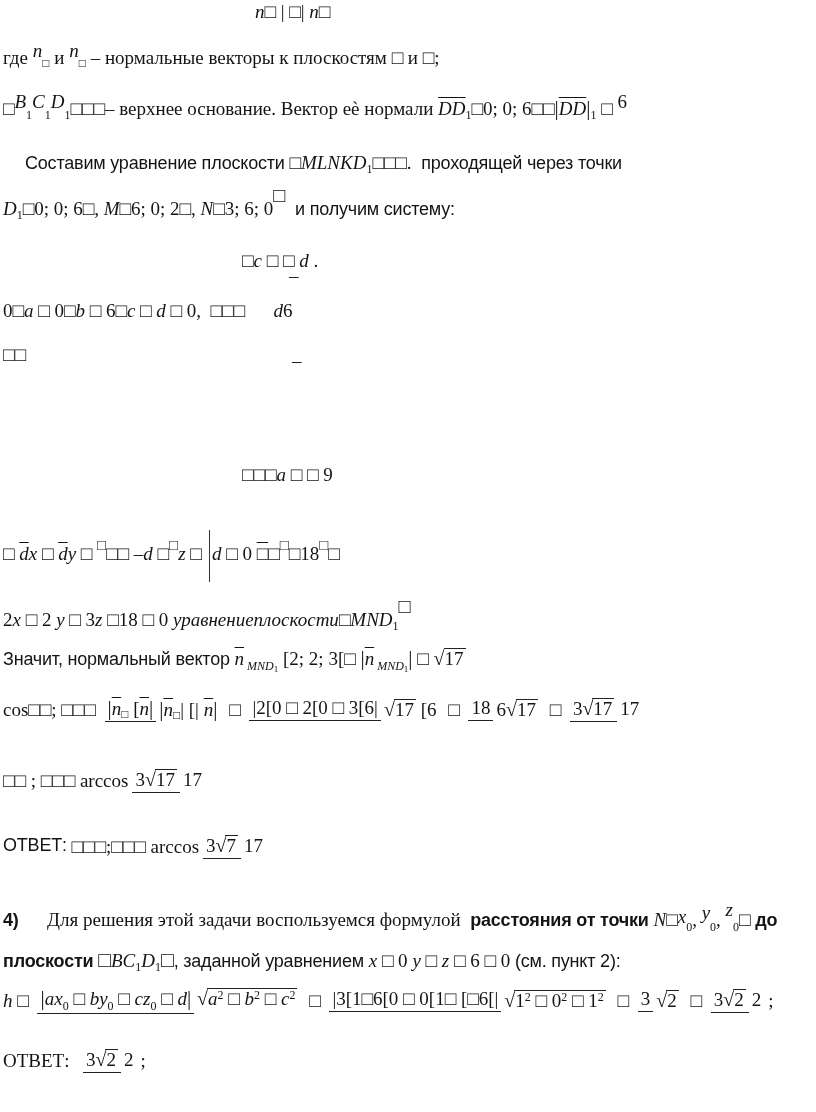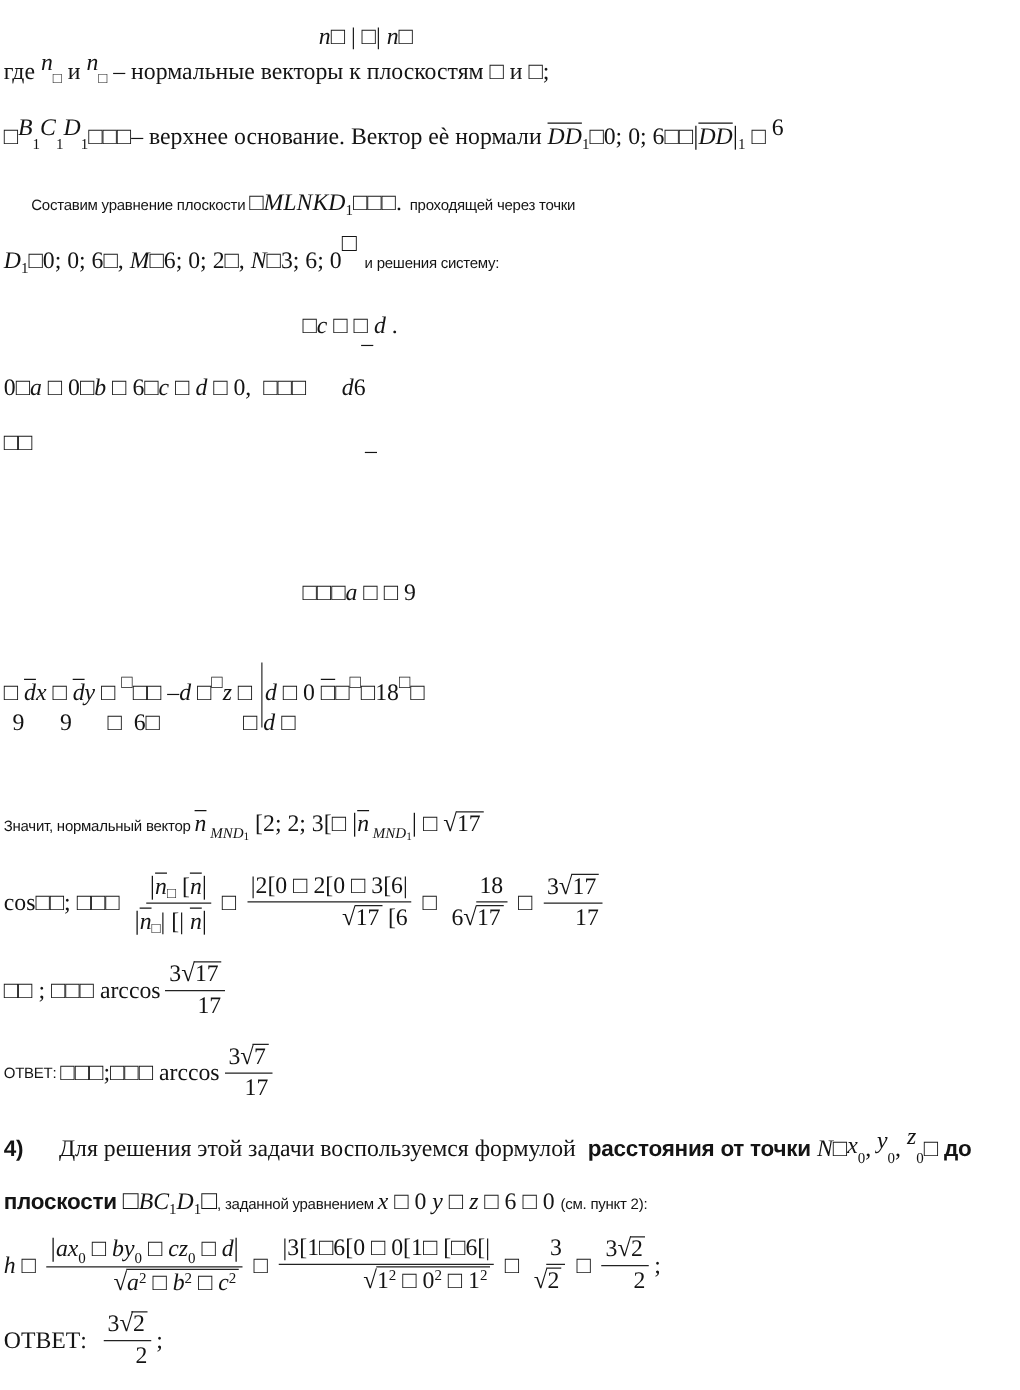--- a/index.html
+++ b/index.html
@@ -9,45 +9,45 @@
     font-family:"Liberation Serif", serif;
     font-size:19px;
   }
   .page{position:absolute;inset:0;}
   .line{position:absolute;white-space:pre;line-height:1.22;}
   .flexline{display:flex;align-items:center;}
   .sg{display:inline;}
   .r{font-style:normal;}
   .i{font-style:italic;}
   .ov{text-decoration:overline;}
-  .sans{font-family:"Liberation Sans", sans-serif;font-size:12px;letter-spacing:-0.2px;}
+  .sans{font-family:"Liberation Sans", sans-serif;font-size:18px;letter-spacing:-0.2px;}
   .sansb{font-family:"Liberation Sans", sans-serif;font-size:18px;letter-spacing:-0.2px;font-weight:bold;}
   .rn{position:relative;top:-7px;}
   .ss{font-size:12px;vertical-align:-4px;}
   .msub{font-size:12px;font-style:italic;vertical-align:-5px;}
   .mss{font-size:9px;vertical-align:-7px;}
   .lb{font-size:12px;vertical-align:-3px;}
   .s0{font-size:12px;vertical-align:-5px;}
   .sp2{font-size:12px;vertical-align:6px;}
   .x1{position:relative;top:-3px;}
   .x2{position:relative;top:-7px;}
   .x3{position:relative;top:-10px;}
   .tb{font-size:21px;}
   .supb{font-size:15px;position:relative;top:-10px;}
   .bsup{font-size:20px;position:relative;top:-13px;}
   .bb{font-size:21px;}
   .vbar{display:inline-block;width:1.4px;height:52px;background:#333;vertical-align:-22px;margin:0 2px;}
-  .fr{display:inline-flex;flex-direction:column;align-items:flex-end;margin:0 4px;text-align:center;line-height:1.2;white-space:pre;}
+  .fr{display:inline-flex;flex-direction:row;align-items:flex-start;margin:0 4px;text-align:center;line-height:1.2;white-space:pre;}
   .fr .n{border-bottom:1.3px solid #222;padding:0 3px;}
   .fr .d{padding:1px 3px 0 3px;}
   .rad{white-space:nowrap;display:inline;}
   .rad .rsign{font-size:1.05em;}
   .rad .rbar{border-top:1.3px solid #222;display:inline-block;line-height:1.05;padding:0 2px 0 1px;margin-left:-1px;}
 
-  #l01{left:255px;top:18px;text-align:right;}
+  #l01{left:255px;top:0;text-align:right;}
   #l02{left:3px;top:46px;text-align:right;}
   #l03{left:3px;top:96px;}
   #l04{left:25px;top:151px;}
   #l05{left:3px;top:196px;}
   #l06{left:242px;top:249px;text-align:right;}
   #d1{left:289px;top:264px;}
   #l07{left:3px;top:299px;}
   #l08{left:3px;top:343px;}
   #d2{left:292px;top:349px;}
   #l09{left:3px;top:386px;}
@@ -66,29 +66,29 @@
   #l21{left:3px;top:1048px;}
 </style>
 </head>
 <body>
 
 <div class="page">
   <div class="line" id="l01"><span class="sg i">n</span><span class="sg r">□ | □| </span><span class="sg i">n</span><span class="sg r">□</span></div>
   <div class="line" id="l02"><span class="sg r">где </span><span class="sg i rn">n</span><span class="sg lb">□</span><span class="sg r"> и </span><span class="sg i rn">n</span><span class="sg lb">□</span><span class="sg r"> – нормальные векторы к плоскостям □ и □;</span></div>
   <div class="line" id="l03"><span class="sg r">□</span><span class="sg i rn">B</span><span class="sg ss">1</span><span class="sg i rn">C</span><span class="sg ss">1</span><span class="sg i rn">D</span><span class="sg ss">1</span><span class="sg r">□□□– верхнее основание. Вектор еѐ нормали </span><span class="sg i ov">DD</span><span class="sg ss">1</span><span class="sg r">□0; 0; 6□□</span><span class="sg tb">|</span><span class="sg i ov">DD</span><span class="sg tb">|</span><span class="sg ss">1</span><span class="sg r"> □ </span><span class="sg rn">6</span></div>
   <div class="line" id="l04"><span class="sg sans">Составим уравнение плоскости </span><span class="sg r">□</span><span class="sg i">MLNKD</span><span class="sg ss">1</span><span class="sg r">□□□.</span><span class="sg sans">  проходящей через точки</span></div>
-  <div class="line" id="l05"><span class="sg i">D</span><span class="sg ss">1</span><span class="sg r">□0; 0; 6□, </span><span class="sg i">M</span><span class="sg r">□6; 0; 2□, </span><span class="sg i">N</span><span class="sg r">□3; 6; 0</span><span class="sg bsup">□</span><span class="sg sans">  и решения систему:</span></div>
+  <div class="line" id="l05"><span class="sg i">D</span><span class="sg ss">1</span><span class="sg r">□0; 0; 6□, </span><span class="sg i">M</span><span class="sg r">□6; 0; 2□, </span><span class="sg i">N</span><span class="sg r">□3; 6; 0</span><span class="sg bsup">□</span><span class="sg sans">  и получим систему:</span></div>
   <div class="line" id="l06"><span class="sg r">□</span><span class="sg i">c</span><span class="sg r"> □ □ </span><span class="sg i">d</span><span class="sg r"> .</span></div>
   <div class="line" id="d1"><span class="sg r">–</span></div>
   <div class="line" id="l07"><span class="sg r">0□</span><span class="sg i">a</span><span class="sg r"> □ 0□</span><span class="sg i">b</span><span class="sg r"> □ 6□</span><span class="sg i">c</span><span class="sg r"> □ </span><span class="sg i">d</span><span class="sg r"> □ 0,</span><span class="sg r">  □□□</span><span class="sg r">      </span><span class="sg i">d</span><span class="sg r">6</span></div>
   <div class="line" id="l08"><span class="sg r">□□</span></div>
   <div class="line" id="d2"><span class="sg r">–</span></div>
   <div class="line" id="l11"><span class="sg r">□□□</span><span class="sg i">a</span><span class="sg r"> □ □ 9</span></div>
   <div class="line" id="l12a"><span class="sg r">□ </span><span class="sg i ov">d</span><span class="sg i">x</span><span class="sg r"> □ </span><span class="sg i ov">d</span><span class="sg i">y</span><span class="sg r"> □ </span><span class="sg supb">□</span><span class="sg r">□□</span><span class="sg r"> –</span><span class="sg i">d</span><span class="sg r"> □</span><span class="sg supb">□</span><span class="sg i">z</span><span class="sg r"> □ </span><span class="vbar"></span><span class="sg i">d</span><span class="sg r"> □ 0 </span><span class="sg r ov">□</span><span class="sg r">□</span><span class="sg supb">□</span><span class="sg r">□18</span><span class="sg supb">□</span><span class="sg r">□</span></div>
-  <div class="line" id="l12b"><span class="sg r">9      9      □  6□              □ </span><span class="sg i">d</span><span class="sg r"> □</span></div>
+  <div class="line" id="l13"><span class="sg r">2</span><span class="sg i">x</span><span class="sg r"> □ 2 </span><span class="sg i">y</span><span class="sg r"> □ 3</span><span class="sg i">z</span><span class="sg r"> □18 □ 0 </span><span class="sg i">уравнениеплоскости</span><span class="sg r">□</span><span class="sg i">MND</span><span class="sg ss">1</span><span class="sg bsup">□</span></div>
   <div class="line" id="l14"><span class="sg sans">Значит, нормальный вектор </span><span class="sg i ov">n</span><span class="sg msub"> MND</span><span class="sg mss">1</span><span class="sg r"> [2; 2; 3[□ </span><span class="sg tb">|</span><span class="sg i ov">n</span><span class="sg msub"> MND</span><span class="sg mss">1</span><span class="sg tb">|</span><span class="sg r"> □ </span><span class="rad"><span class="rsign">√</span><span class="rbar">17</span></span></div>
   <div class="line flexline" id="l15"><span class="sg r">cos</span><span class="sg r">□□; □□□ </span><span class="fr"><span class="n"><span class="sg tb">|</span><span class="sg i ov">n</span><span class="sg lb">□</span><span class="sg r"> [</span><span class="sg i ov">n</span><span class="sg tb">|</span></span><span class="d"><span class="sg tb">|</span><span class="sg i ov">n</span><span class="sg lb">□</span><span class="sg r">| [| </span><span class="sg i ov">n</span><span class="sg tb">|</span></span></span><span class="sg r"> □ </span><span class="fr"><span class="n"><span class="sg r">|2[0 □ 2[0 □ 3[6|</span></span><span class="d"><span class="rad"><span class="rsign">√</span><span class="rbar">17</span></span><span class="sg r"> [6</span></span></span><span class="sg r"> □ </span><span class="fr"><span class="n"><span class="sg r">18</span></span><span class="d"><span class="sg r">6</span><span class="rad"><span class="rsign">√</span><span class="rbar">17</span></span></span></span><span class="sg r"> □ </span><span class="fr"><span class="n"><span class="sg r">3</span><span class="rad"><span class="rsign">√</span><span class="rbar">17</span></span></span><span class="d"><span class="sg r">17</span></span></span></div>
   <div class="line flexline" id="l16"><span class="sg r">□□ ; □□□ </span><span class="sg r">arccos</span><span class="fr"><span class="n"><span class="sg r">3</span><span class="rad"><span class="rsign">√</span><span class="rbar">17</span></span></span><span class="d"><span class="sg r">17</span></span></span></div>
   <div class="line flexline" id="l17"><span class="sg sans">ОТВЕТ: </span><span class="sg r">□□□;□□□ </span><span class="sg r">arccos</span><span class="fr"><span class="n"><span class="sg r">3</span><span class="rad"><span class="rsign">√</span><span class="rbar">7</span></span></span><span class="d"><span class="sg r">17</span></span></span></div>
   <div class="line" id="l18"><span class="sg sansb">4)</span><span class="sg r">      </span><span class="sg r">Для решения этой задачи воспользуемся формулой </span><span class="sg sansb"> расстояния от точки </span><span class="sg i">N</span><span class="sg r">□</span><span class="sg i x1">x</span><span class="sg s0">0</span><span class="sg r">, </span><span class="sg i x2">y</span><span class="sg s0">0</span><span class="sg r">, </span><span class="sg i x3">z</span><span class="sg s0">0</span><span class="sg r">□</span><span class="sg sansb"> до</span></div>
   <div class="line" id="l19"><span class="sg sansb">плоскости </span><span class="sg bb">□</span><span class="sg i">BC</span><span class="sg ss">1</span><span class="sg i">D</span><span class="sg ss">1</span><span class="sg bb">□</span><span class="sg sans">, заданной уравнением </span><span class="sg i">x</span><span class="sg r"> □ 0 </span><span class="sg i">y</span><span class="sg r"> □ </span><span class="sg i">z</span><span class="sg r"> □ 6 □ 0 </span><span class="sg sans">(см. пункт 2):</span></div>
   <div class="line flexline" id="l20"><span class="sg i">h</span><span class="sg r"> □ </span><span class="fr"><span class="n"><span class="sg tb">|</span><span class="sg i">a</span><span class="sg i">x</span><span class="sg s0">0</span><span class="sg r"> □ </span><span class="sg i">b</span><span class="sg i">y</span><span class="sg s0">0</span><span class="sg r"> □ </span><span class="sg i">c</span><span class="sg i">z</span><span class="sg s0">0</span><span class="sg r"> □ </span><span class="sg i">d</span><span class="sg tb">|</span></span><span class="d"><span class="rad"><span class="rsign">√</span><span class="rbar"><span class="sg i">a</span><span class="sg sp2">2</span><span class="sg r"> □ </span><span class="sg i">b</span><span class="sg sp2">2</span><span class="sg r"> □ </span><span class="sg i">c</span><span class="sg sp2">2</span></span></span></span></span><span class="sg r"> □ </span><span class="fr"><span class="n"><span class="sg r">|3[1□6[0 □ 0[1□ [□6[|</span></span><span class="d"><span class="rad"><span class="rsign">√</span><span class="rbar"><span class="sg r">1</span><span class="sg sp2">2</span><span class="sg r"> □ 0</span><span class="sg sp2">2</span><span class="sg r"> □ 1</span><span class="sg sp2">2</span></span></span></span></span><span class="sg r"> □ </span><span class="fr"><span class="n"><span class="sg r">3</span></span><span class="d"><span class="rad"><span class="rsign">√</span><span class="rbar">2</span></span></span></span><span class="sg r"> □ </span><span class="fr"><span class="n"><span class="sg r">3</span><span class="rad"><span class="rsign">√</span><span class="rbar">2</span></span></span><span class="d"><span class="sg r">2</span></span></span><span class="sg r">;</span></div>
   <div class="line flexline" id="l21"><span class="sg r">ОТВЕТ:  </span><span class="fr"><span class="n"><span class="sg r">3</span><span class="rad"><span class="rsign">√</span><span class="rbar">2</span></span></span><span class="d"><span class="sg r">2</span></span></span><span class="sg r">;</span></div>
 </div>
 

